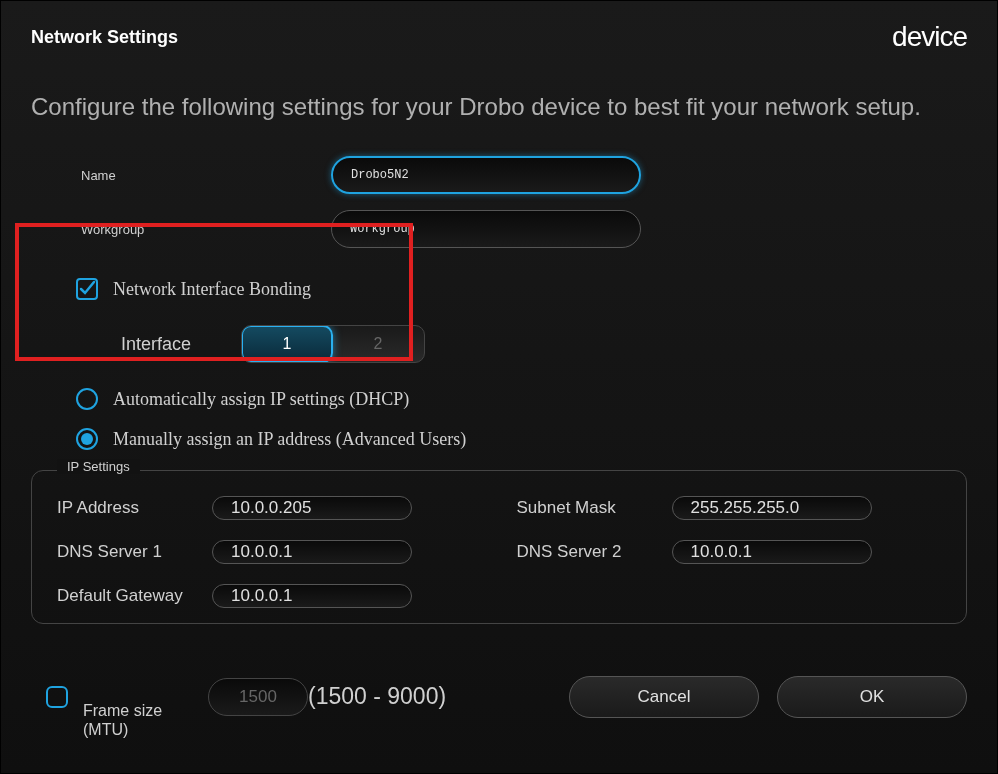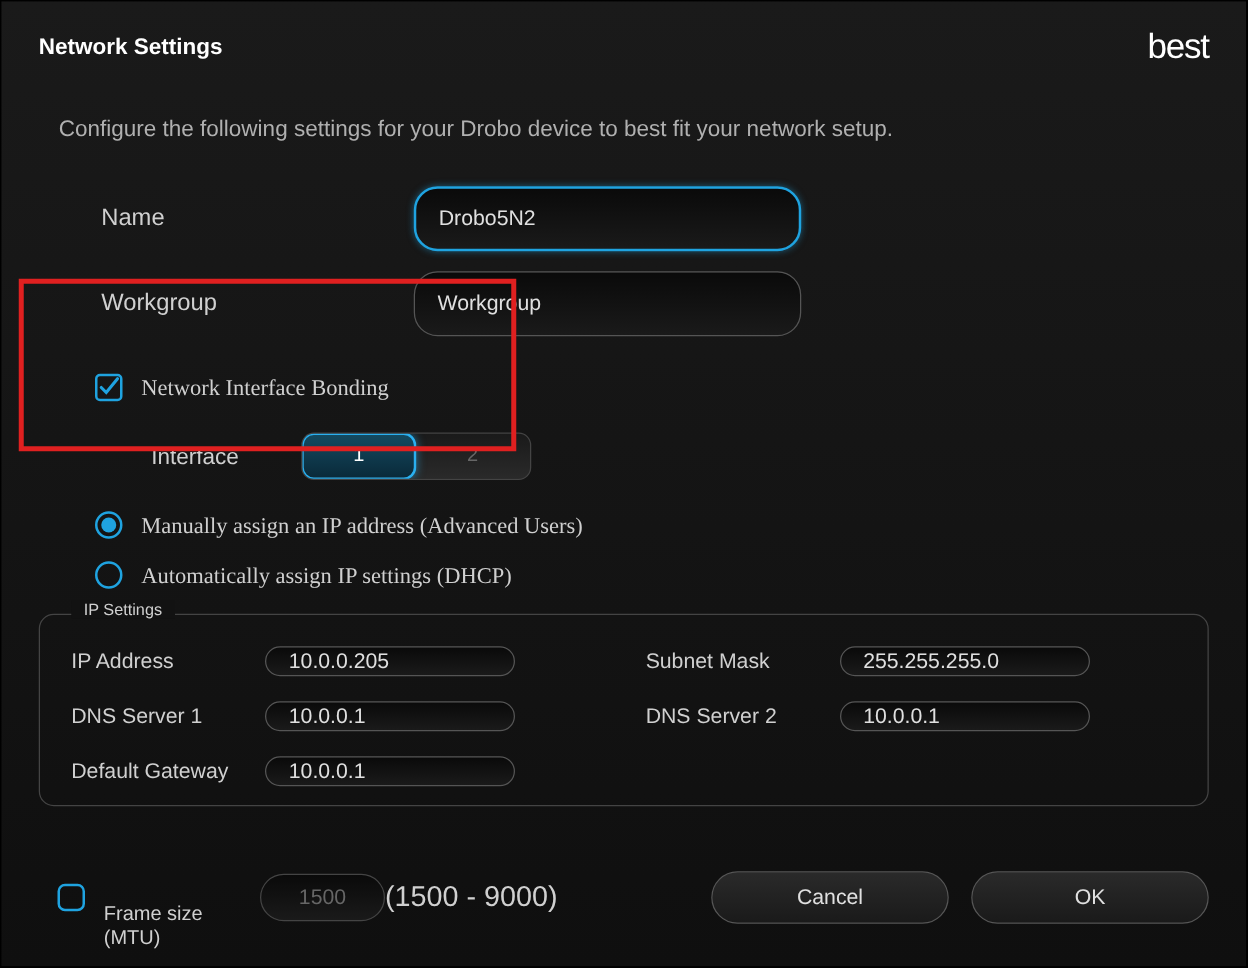--- a/index.html
+++ b/index.html
@@ -32,45 +32,45 @@
       font-weight: 600;
     }
     .logo {
       color: #fff;
       font-size: 28px;
       font-weight: 400;
       letter-spacing: -1px;
     }
     .description {
       color: #b0b0b0;
-      font-size: 18px;
+      font-size: 24px;
       margin-bottom: 35px;
-      margin-left: 16px;
     }
     .form-row {
       display: flex;
       align-items: center;
       margin-bottom: 16px;
       padding-left: 50px;
     }
     .label {
       width: 250px;
       color: #d0d0d0;
-      font-size: 19px;
+      font-size: 13px;
     }
     .text-input {
       width: 310px;
-      height: 52px;
+      height: 38px;
       background: linear-gradient(to bottom, #0a0a0a, #1a1a1a);
       border: 1px solid #555;
       border-radius: 19px;
       color: #e0e0e0;
-      font-size: 17px;
+      font-size: 12px;
       padding: 0 18px;
       outline: none;
+      font-family: Liberation Mono, monospace;
     }
     .text-input.focused {
       border: 2px solid #1fa3e0;
       box-shadow: 0 0 6px rgba(31,163,224,0.5);
     }
     .highlight-box {
       position: absolute;
       border: 4px solid #e02020;
       top: 222px;
       left: 14px;
@@ -257,21 +257,21 @@
       margin-left: 18px;
     }
   </style>
 </head>
 <body>
 
 <div class="window">
 
   <div class="header">
     <div class="page-title">Network Settings</div>
-    <div class="logo">best</div>
+    <div class="logo">device</div>
   </div>
 
   <div class="description">Configure the following settings for your Drobo device to best fit your network setup.</div>
 
   <div class="form-row">
     <div class="label">Name</div>
     <input class="text-input focused" value="Drobo5N2" style="">
   </div>
 
   <div class="form-row">
@@ -292,29 +292,29 @@
 
   <div class="interface-row">
     <div class="interface-label">Interface</div>
     <div class="segmented">
       <button class="seg-btn active">1</button>
       <button class="seg-btn">2</button>
     </div>
   </div>
 
   <div class="radio-row">
+    <div class="radio"></div>
+    <div class="radio-label">Automatically assign IP settings (DHCP)</div>
+  </div>
+
+  <div class="radio-row">
     <div class="radio selected">
         <div class="dot"></div>
       </div>
     <div class="radio-label">Manually assign an IP address (Advanced Users)</div>
-  </div>
-
-  <div class="radio-row">
-    <div class="radio"></div>
-    <div class="radio-label">Automatically assign IP settings (DHCP)</div>
   </div>
 
   <div class="fieldset">
     <div class="legend">IP Settings</div>
     <div class="ip-grid">
       <div class="ip-item">
         <div class="ip-label">IP Address</div>
         <input class="ip-input" value="10.0.0.205" style="">
       </div>
       <div class="ip-item">

